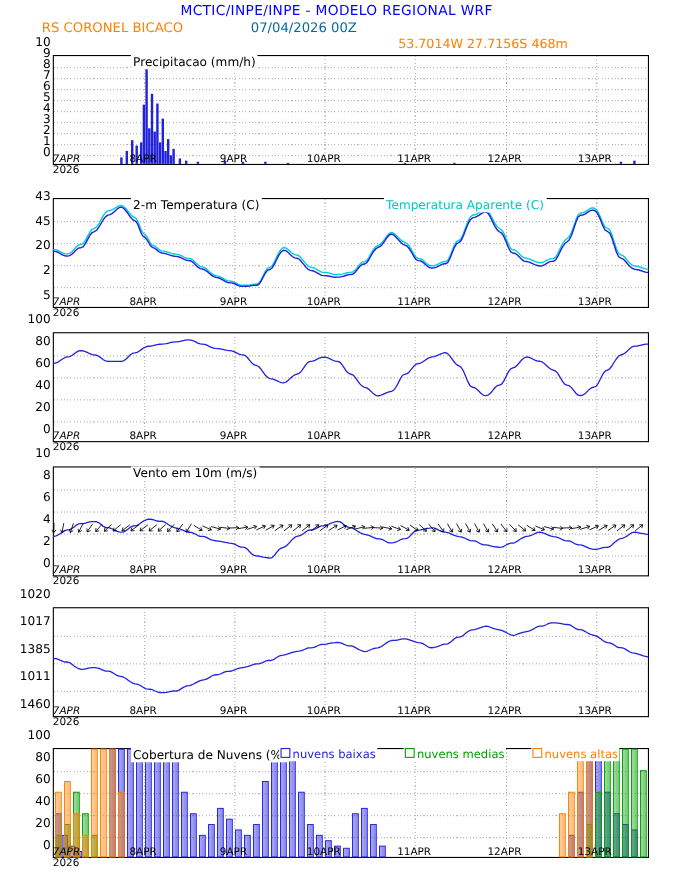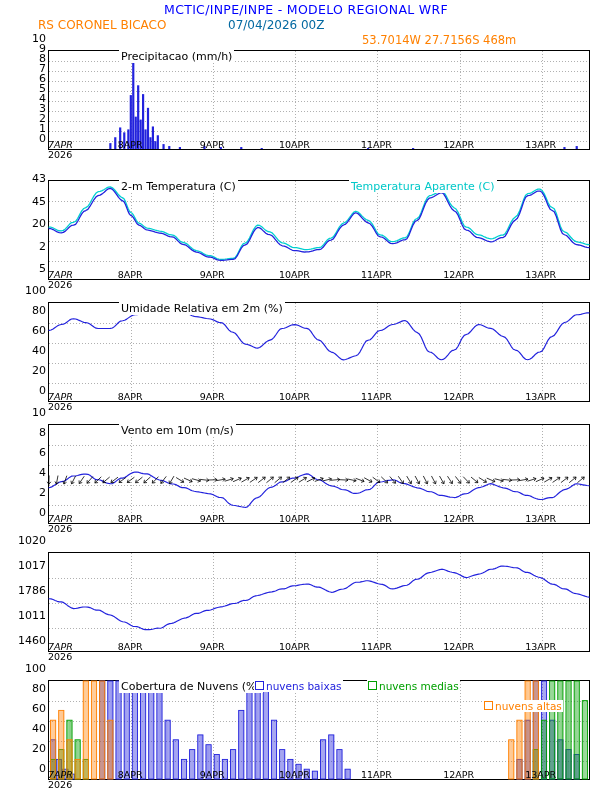--- a/index.html
+++ b/index.html
@@ -203,21 +203,20 @@
           <div class="vline" style="left: 410.606px;"></div>
           <div class="vline" style="left: 492.727px;"></div>
           <div class="hline" style="top: 20px;"></div>
           <div class="hline" style="top: 40px;"></div>
           <div class="hline" style="top: 60px;"></div>
           <div class="hline" style="top: 80px;"></div>
         </div>
       <svg viewBox="0 0 542 100" preserveAspectRatio="none">
           <polyline points="0.00,28.00 2.05,27.52 4.11,26.44 6.16,25.03 8.21,23.58 10.27,22.43 12.32,21.92 14.37,21.59 16.42,20.57 18.48,19.07 20.53,17.48 22.58,16.32 24.64,16.03 26.69,16.33 28.74,17.02 30.80,17.95 32.85,18.95 34.90,19.74 36.95,20.06 39.01,20.37 41.06,21.42 43.11,22.96 45.17,24.56 47.22,25.68 49.27,25.99 51.33,25.99 53.38,26.00 55.43,26.01 57.48,26.01 59.54,25.99 61.59,25.96 63.64,25.54 65.70,24.10 67.75,22.00 69.80,19.90 71.86,18.46 73.91,18.08 75.96,17.64 78.02,16.45 80.07,14.92 82.12,13.49 84.17,12.48 86.23,12.00 88.28,11.83 90.33,11.48 92.39,11.02 94.44,10.54 96.49,10.14 98.55,9.97 100.60,9.86 102.65,9.53 104.70,9.03 106.76,8.49 108.81,8.10 110.86,8.02 112.92,7.90 114.97,7.51 117.02,6.97 119.08,6.47 121.13,6.14 123.18,6.04 125.23,6.24 127.29,6.94 129.34,7.98 131.39,9.05 133.45,9.79 135.50,9.95 137.55,10.22 139.61,11.02 141.66,12.06 143.71,13.03 145.77,13.69 147.82,13.99 149.87,14.16 151.92,14.53 153.98,14.99 156.03,15.46 158.08,15.85 160.14,16.06 162.19,16.29 164.24,16.96 166.30,17.94 168.35,19.00 170.40,19.79 172.45,19.97 174.51,20.54 176.56,22.43 178.61,25.08 180.67,27.63 182.72,29.35 184.77,29.86 186.83,30.82 188.88,33.15 190.93,36.10 192.98,38.93 195.04,41.04 197.09,42.04 199.14,42.32 201.20,43.00 203.25,43.95 205.30,44.96 207.36,45.75 209.41,46.06 211.46,45.41 213.52,43.89 215.57,41.98 217.62,40.09 219.67,38.63 221.73,37.85 223.78,37.09 225.83,35.06 227.89,32.16 229.94,29.05 231.99,26.69 234.05,25.99 236.10,25.78 238.15,25.05 240.20,23.98 242.26,22.94 244.31,22.24 246.36,22.06 248.42,22.28 250.47,22.95 252.52,23.95 254.58,25.01 256.63,25.79 258.68,25.95 260.73,26.65 262.79,28.94 264.84,32.11 266.89,35.15 268.95,37.20 271.00,37.87 273.05,38.84 275.11,41.15 277.16,44.08 279.21,46.91 281.27,49.04 283.32,50.08 285.37,50.63 287.42,51.99 289.48,53.90 291.53,55.93 293.58,57.51 295.64,58.03 297.69,57.69 299.74,56.94 301.80,55.99 303.85,55.05 305.90,54.31 307.95,53.80 310.01,52.81 312.06,50.10 314.11,46.20 316.17,42.05 318.22,38.91 320.27,38.00 322.33,37.45 324.38,35.59 326.43,32.95 328.48,30.37 330.54,28.62 332.59,28.08 334.64,27.61 336.70,26.43 338.75,24.93 340.80,23.52 342.86,22.49 344.91,21.97 346.96,21.67 349.02,20.98 351.07,20.05 353.12,19.05 355.17,18.26 357.23,17.88 359.28,18.85 361.33,21.16 363.39,24.07 365.44,26.90 367.49,29.05 369.55,30.20 371.60,31.55 373.65,34.96 375.70,39.75 377.76,44.86 379.81,48.80 381.86,50.04 383.92,50.46 385.97,51.90 388.02,54.00 390.08,56.10 392.13,57.54 394.18,57.87 396.23,57.26 398.29,55.58 400.34,53.13 402.39,50.52 404.45,48.55 406.50,48.02 408.55,47.12 410.61,44.13 412.66,39.90 414.71,35.80 416.77,33.02 418.82,32.12 420.87,31.34 422.92,29.38 424.98,26.90 427.03,24.55 429.08,22.80 431.14,21.97 433.19,22.21 435.24,22.99 437.30,24.05 439.35,25.05 441.40,25.72 443.45,25.93 445.51,26.58 447.56,28.11 449.61,30.04 451.67,31.92 453.72,33.37 455.77,34.16 457.83,35.08 459.88,37.45 461.93,40.82 463.98,44.42 466.04,47.18 468.09,48.03 470.14,48.57 472.20,50.39 474.25,53.02 476.30,55.63 478.36,57.41 480.41,57.89 482.46,57.42 484.52,56.08 486.57,54.10 488.62,52.00 490.67,50.44 492.73,50.04 494.78,49.13 496.83,46.11 498.89,41.88 500.94,37.80 502.99,35.04 505.05,34.16 507.10,33.05 509.15,30.33 511.20,26.88 513.26,23.58 515.31,21.12 517.36,19.93 519.42,19.36 521.47,17.99 523.52,16.10 525.58,14.08 527.63,12.50 529.68,11.98 531.73,11.88 533.79,11.54 535.84,11.01 537.89,10.47 539.95,10.10 542.00,10.00" fill="none" stroke="#2222dd" stroke-width="1.2" stroke-linejoin="round" stroke-linecap="round"></polyline>
         </svg>
-      <div class="ptitle">Umidade Relativa em 2m (%)</div>
     </div>
     <div class="xlabs">
         <div class="xlab left">7APR</div>
         <div class="xlab" style="left: 82.1212px;">8APR</div>
         <div class="xlab" style="left: 164.242px;">9APR</div>
         <div class="xlab" style="left: 246.364px;">10APR</div>
         <div class="xlab" style="left: 328.485px;">11APR</div>
         <div class="xlab" style="left: 410.606px;">12APR</div>
         <div class="xlab" style="left: 492.727px;">13APR</div>
         <div class="yr">2026</div>
@@ -590,21 +589,21 @@
         <div class="xlab" style="left: 410.606px;">12APR</div>
         <div class="xlab" style="left: 492.727px;">13APR</div>
         <div class="yr">2026</div>
       </div>
   </div>
 
   <div class="panel" style="top:540px;">
     <div class="ylabs">
       <div class="ylab" style="top:0px">1020</div>
       <div class="ylab" style="top:25px">1017</div>
-      <div class="ylab" style="top:50px">1786</div>
+      <div class="ylab" style="top:50px">1385</div>
       <div class="ylab" style="top:75px">1011</div>
       <div class="ylab" style="top:100px">1460</div>
     </div>
     <div class="plot">
       <div class="grid">
           <div class="vline" style="left: 82.1212px;"></div>
           <div class="vline" style="left: 164.242px;"></div>
           <div class="vline" style="left: 246.364px;"></div>
           <div class="vline" style="left: 328.485px;"></div>
           <div class="vline" style="left: 410.606px;"></div>
@@ -1051,21 +1050,21 @@
           <rect x="486.02" y="0.00" width="5.2" height="100.00" fill="none" stroke="#ff8000" stroke-width="0.9"></rect>
           <line x1="486.42" y1="0.00" x2="486.42" y2="100" stroke="#ff8000" stroke-width="0.5"></line>
           <line x1="487.52" y1="0.00" x2="487.52" y2="100" stroke="#ff8000" stroke-width="0.5"></line>
           <line x1="488.62" y1="0.00" x2="488.62" y2="100" stroke="#ff8000" stroke-width="0.5"></line>
           <line x1="489.72" y1="0.00" x2="489.72" y2="100" stroke="#ff8000" stroke-width="0.5"></line>
           <line x1="490.82" y1="0.00" x2="490.82" y2="100" stroke="#ff8000" stroke-width="0.5"></line>
         </svg>
       <div class="ptitle">Cobertura de Nuvens (%)</div>
       <div class="legend-it" style="left:205px;color:#2222dd;"><span class="sw" style="background:#fff;border-color:#2222dd;"></span><span>nuvens baixas</span></div>
       <div class="legend-it" style="left:318px;color:#00a000;"><span class="sw" style="background:#fff;border-color:#00a000;"></span><span>nuvens medias</span></div>
-      <div class="legend-it" style="left:434px;color:#ff8000;margin-top:20px;"><span class="sw" style="background:#fff;border-color:#ff8000;"></span><span>nuvens altas</span></div>
+      <div class="legend-it" style="left:434px;color:#ff8000;"><span class="sw" style="background:#fff;border-color:#ff8000;"></span><span>nuvens altas</span></div>
     </div>
     <div class="xlabs">
         <div class="xlab left">7APR</div>
         <div class="xlab" style="left: 82.1212px;">8APR</div>
         <div class="xlab" style="left: 164.242px;">9APR</div>
         <div class="xlab" style="left: 246.364px;">10APR</div>
         <div class="xlab" style="left: 328.485px;">11APR</div>
         <div class="xlab" style="left: 410.606px;">12APR</div>
         <div class="xlab" style="left: 492.727px;">13APR</div>
         <div class="yr">2026</div>

